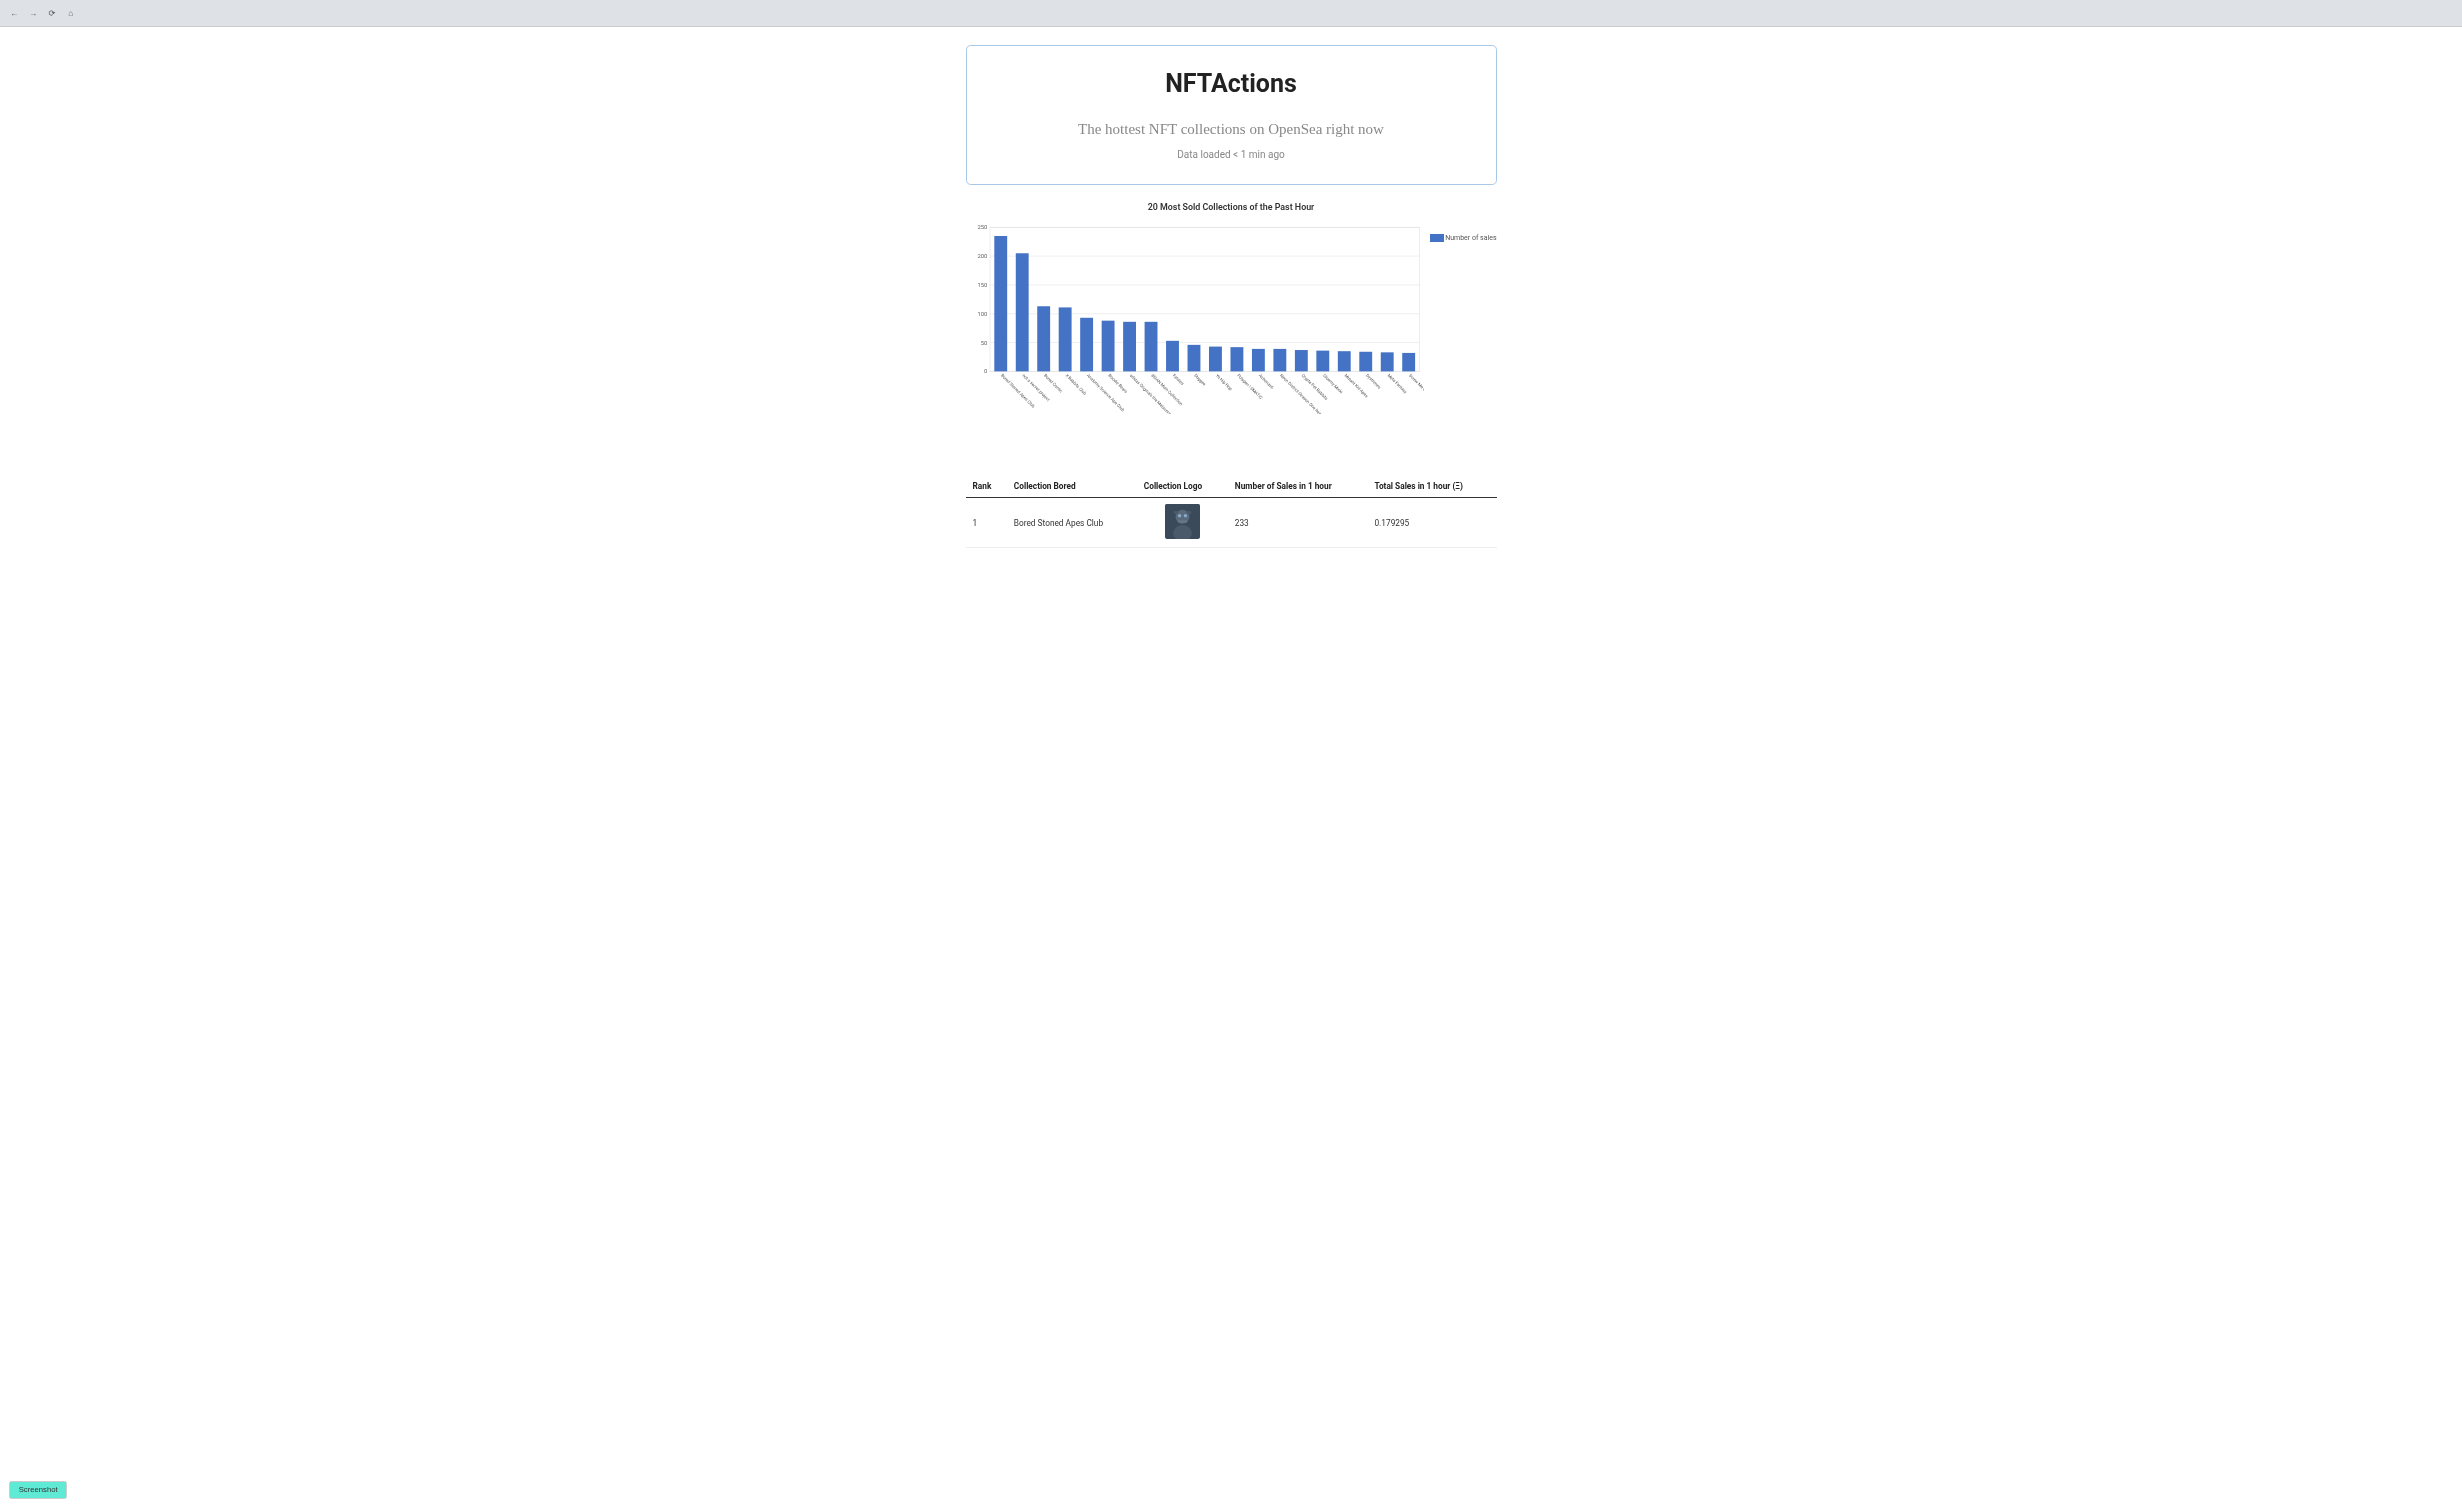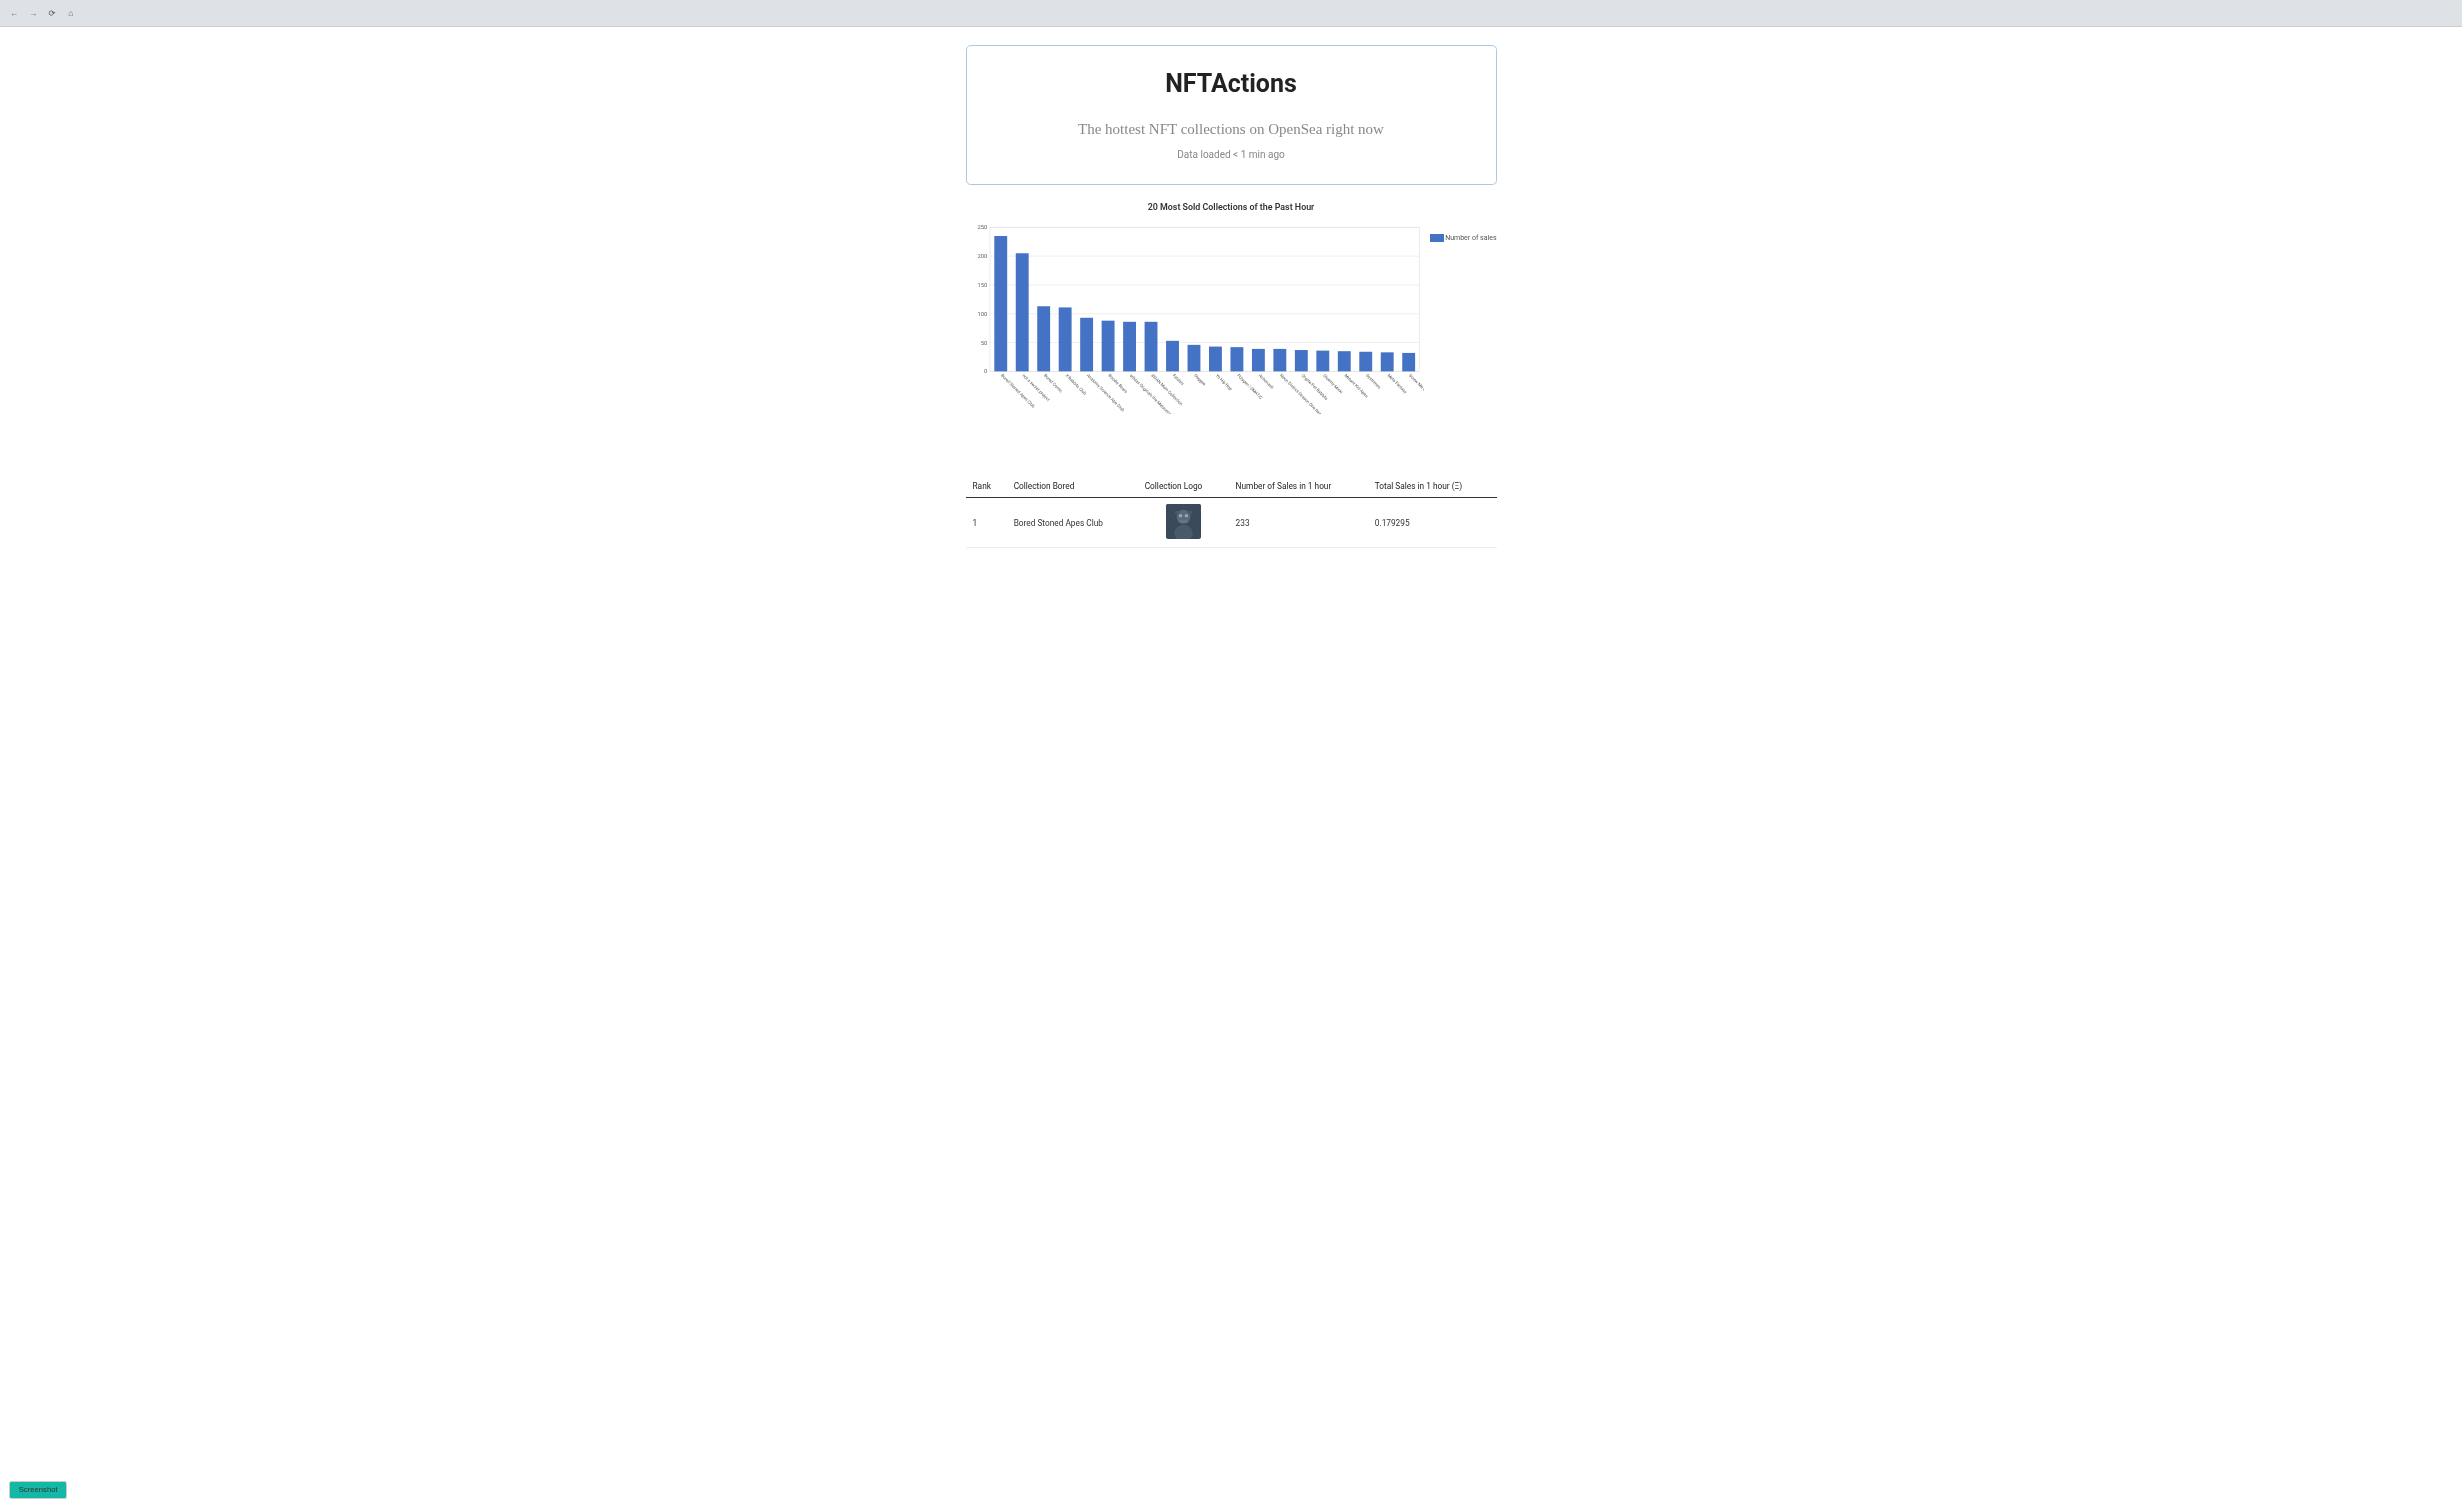--- a/index.html
+++ b/index.html
@@ -144,21 +144,21 @@
       font-size: 8.3px;
     }
 
     thead tr {
       border-bottom: 1.2px solid #333;
     }
 
     thead th {
       padding: 5.9px 7px;
       text-align: left;
-      font-weight: 400;
+      font-weight: 700;
       color: #222;
       font-size: 8.3px;
     }
 
     tbody tr {
       border-bottom: 0.6px solid #eee;
     }
 
     tbody td {
       padding: 5.9px 7px;
@@ -183,21 +183,21 @@
       background: linear-gradient(135deg, #3a4a5a, #5a6a7a);
       position: relative;
       overflow: hidden;
     }
 
     .screenshot-btn {
       position: fixed;
       bottom: 9.4px;
       left: 9.4px;
       padding: 3.5px 8.3px;
-      background: #14b8a6;
+      background: #5eead4;
       border: 0.6px solid #ccc;
       border-radius: 2.4px;
       font-size: 7.7px;
       cursor: pointer;
       color: #333;
     }
   </style>
 </head>
 <body>
 

